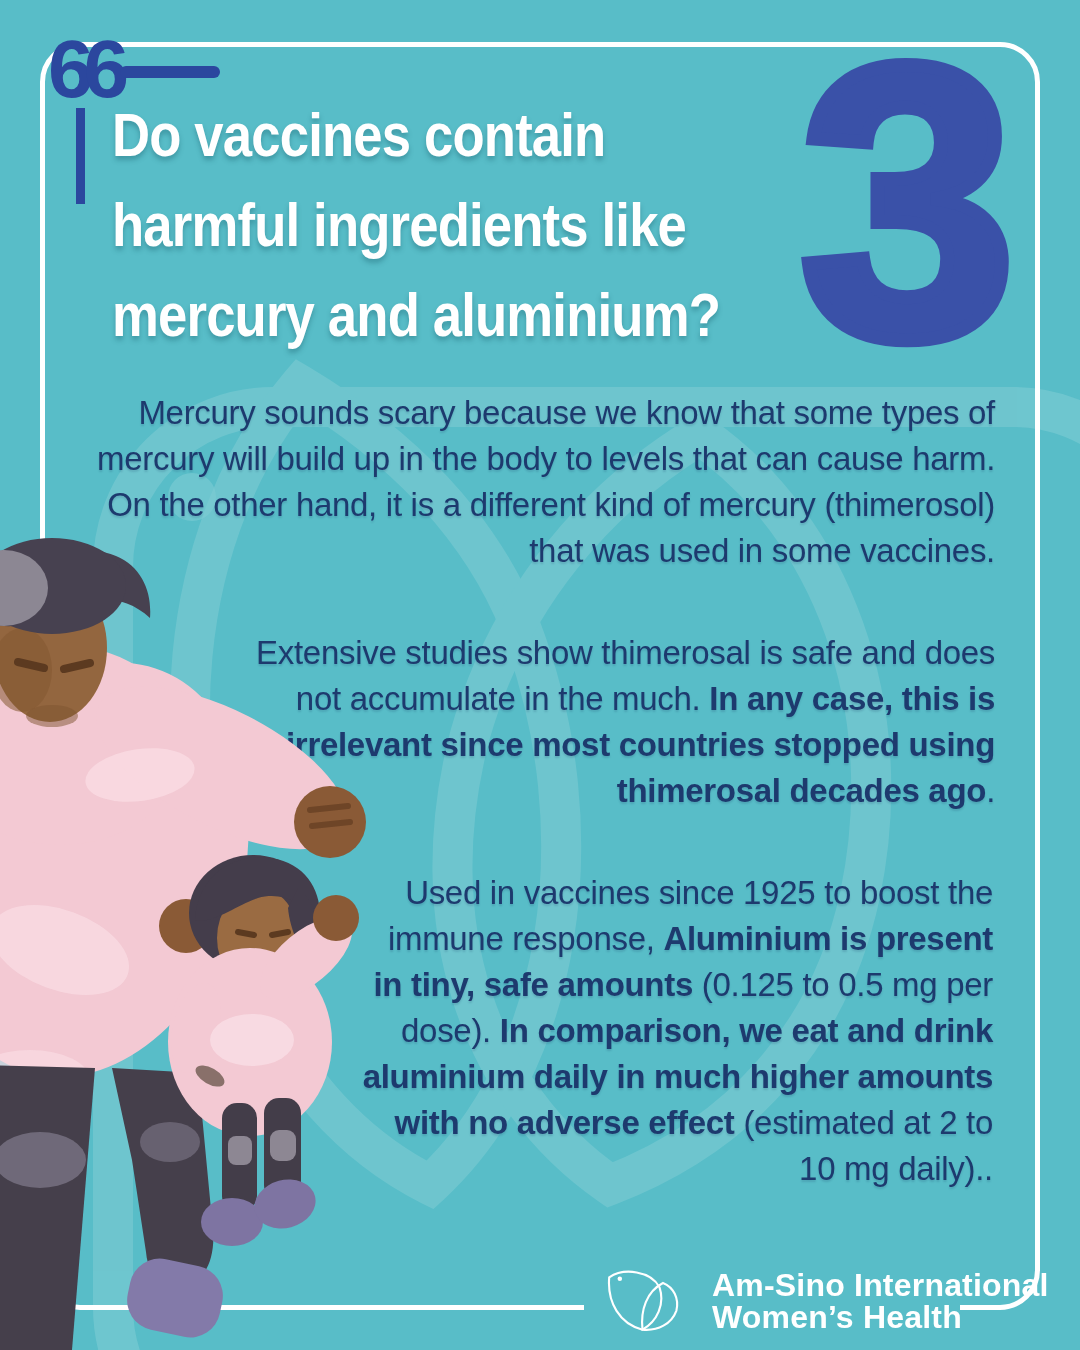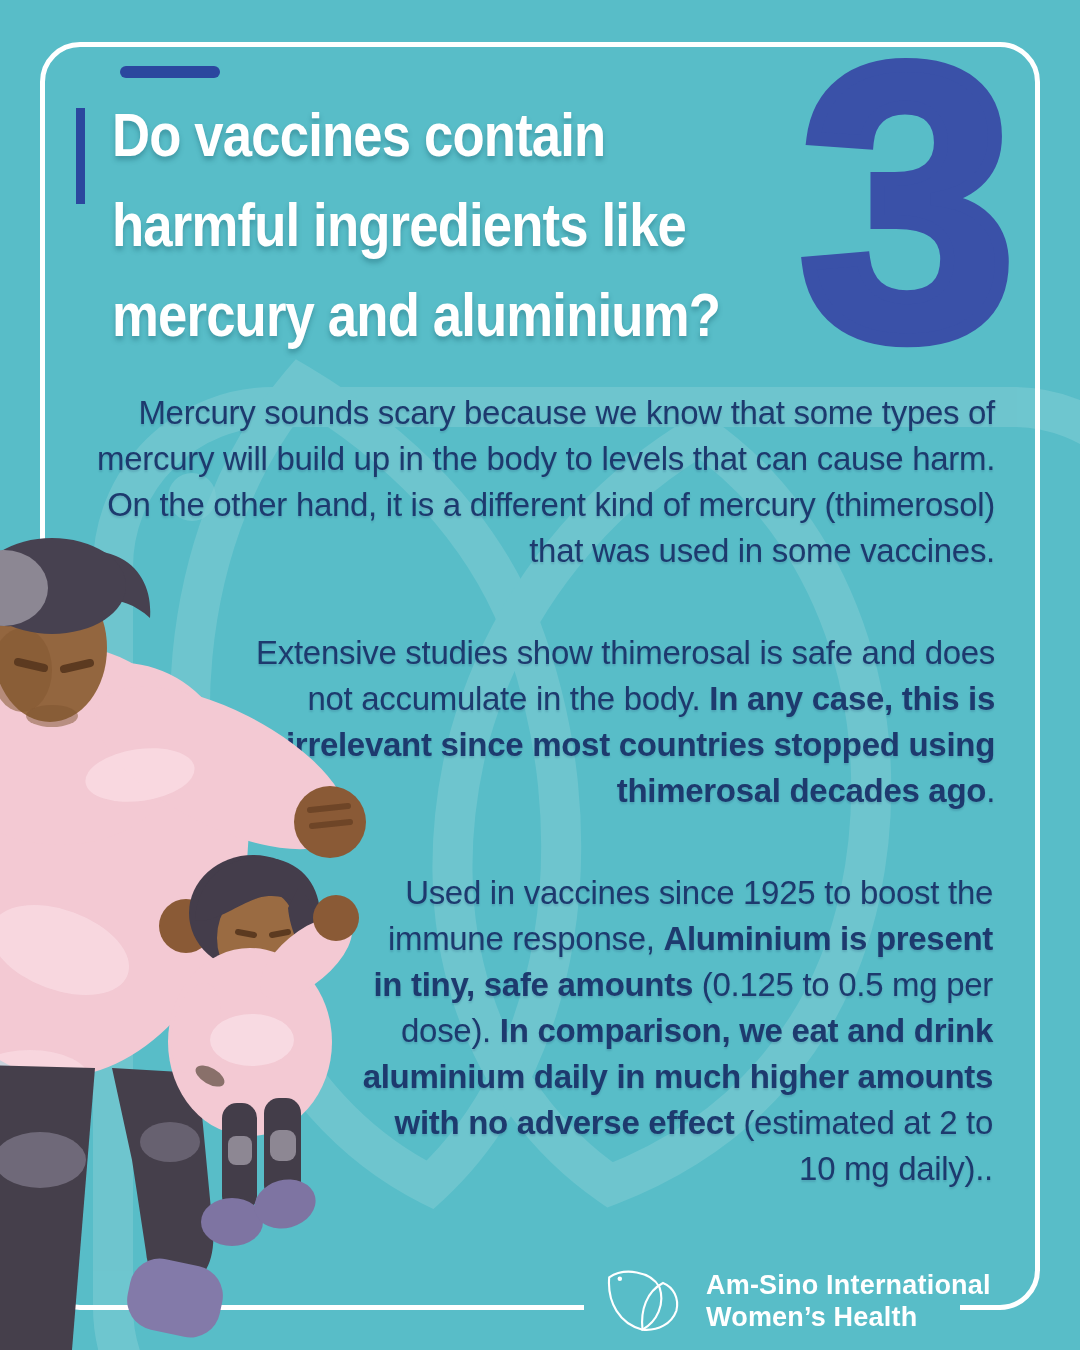--- a/index.html
+++ b/index.html
@@ -58,55 +58,56 @@
   .para .b{font-weight:700;}
   .para1{margin-left:95px;  width:900px;}
   .para2{margin:56px 0 0 225px; width:770px;}
   .para3{margin:56px 0 0 353px; width:640px;}
   
   .illustration{position:absolute; left:0; top:520px; z-index:4; pointer-events:none;}
   
   .footer-logo{position:absolute; left:600px; top:1258px; z-index:5; display:flex; align-items:center;}
   .leaf-icon{width:92px; height:86px;}
   .org-name{
-    margin-left:14px; color:#ffffff; font-weight:700;
-    font-size:27px; line-height:32px; letter-spacing:0.2px;
+    margin-left:20px; color:#ffffff; font-weight:700;
+    font-size:32px; line-height:32px; letter-spacing:0.2px;
   }
 </style>
 </head>
 <body>
 
 <div class="poster">
 
   <svg class="watermark" width="1080" height="1350" viewBox="0 0 1080 1350" fill="none">
     <g stroke="#7ccbd3" stroke-width="40" opacity="0.62">
       <rect x="113" y="407" width="1060" height="1060" rx="160"></rect>
       <path d="M 300,385 C 180,525 150,765 250,985 C 290,1075 350,1145 430,1185 C 560,1065 600,835 520,625 C 480,525 400,445 300,385 Z"></path>
       <path d="M 700,435 C 830,525 900,705 860,895 C 830,1035 740,1135 610,1185 C 480,1095 420,925 470,735 C 510,595 600,495 700,435 Z"></path>
     </g>
     <circle cx="192" cy="497" r="24" fill="#7ccbd3" opacity="0.62"></circle>
   </svg>
 
   <div class="card-border"></div>
   <div class="border-patch"></div>
 
+  <div class="quote-glyph">66</div>
   <div class="quote-dash"></div>
   <div class="title-bar"></div>
 
   <div class="title">
     <div>Do vaccines contain</div>
     <div>harmful ingredients like</div>
     <div>mercury and aluminium?</div>
   </div>
 
   <div class="q-number">3</div>
 
   <div class="paragraphs">
       <p class="para para1"><span>Mercury sounds scary because we know that some types of mercury will build up in the body to levels that can cause harm. On the other hand, it is a different kind of mercury (thimerosol) that was used in some vaccines.</span></p>
-      <p class="para para2"><span>Extensive studies show thimerosal is safe and does not accumulate in the body. </span><span class="b">In any case, this is irrelevant since most countries stopped using thimerosal decades ago</span><span>.</span></p>
+      <p class="para para2"><span>Extensive studies show thimerosal is safe and does not accumulate in the much. </span><span class="b">In any case, this is irrelevant since most countries stopped using thimerosal decades ago</span><span>.</span></p>
       <p class="para para3"><span>Used in vaccines since 1925 to boost the immune response, </span><span class="b">Aluminium is present in tiny, safe amounts</span><span> (0.125 to 0.5 mg per dose). </span><span class="b">In comparison,  we eat and drink aluminium daily in much higher amounts with no adverse effect</span><span> (estimated at 2 to 10 mg daily)..</span></p>
     </div>
 
   <svg class="illustration" width="420" height="830" viewBox="0 0 420 830">
 
     <g>
       <path d="M -20,380 L 70,565 L 50,575 L -30,420 Z" fill="#39343f"></path>
       <ellipse cx="90" cy="350" rx="152" ry="212" fill="#f3c9d3" transform="rotate(18 90 350)"></ellipse>
       <ellipse cx="60" cy="225" rx="125" ry="100" fill="#f3c9d3"></ellipse>
       <ellipse cx="222" cy="248" rx="138" ry="58" fill="#f3c9d3" transform="rotate(27 222 248)"></ellipse>

